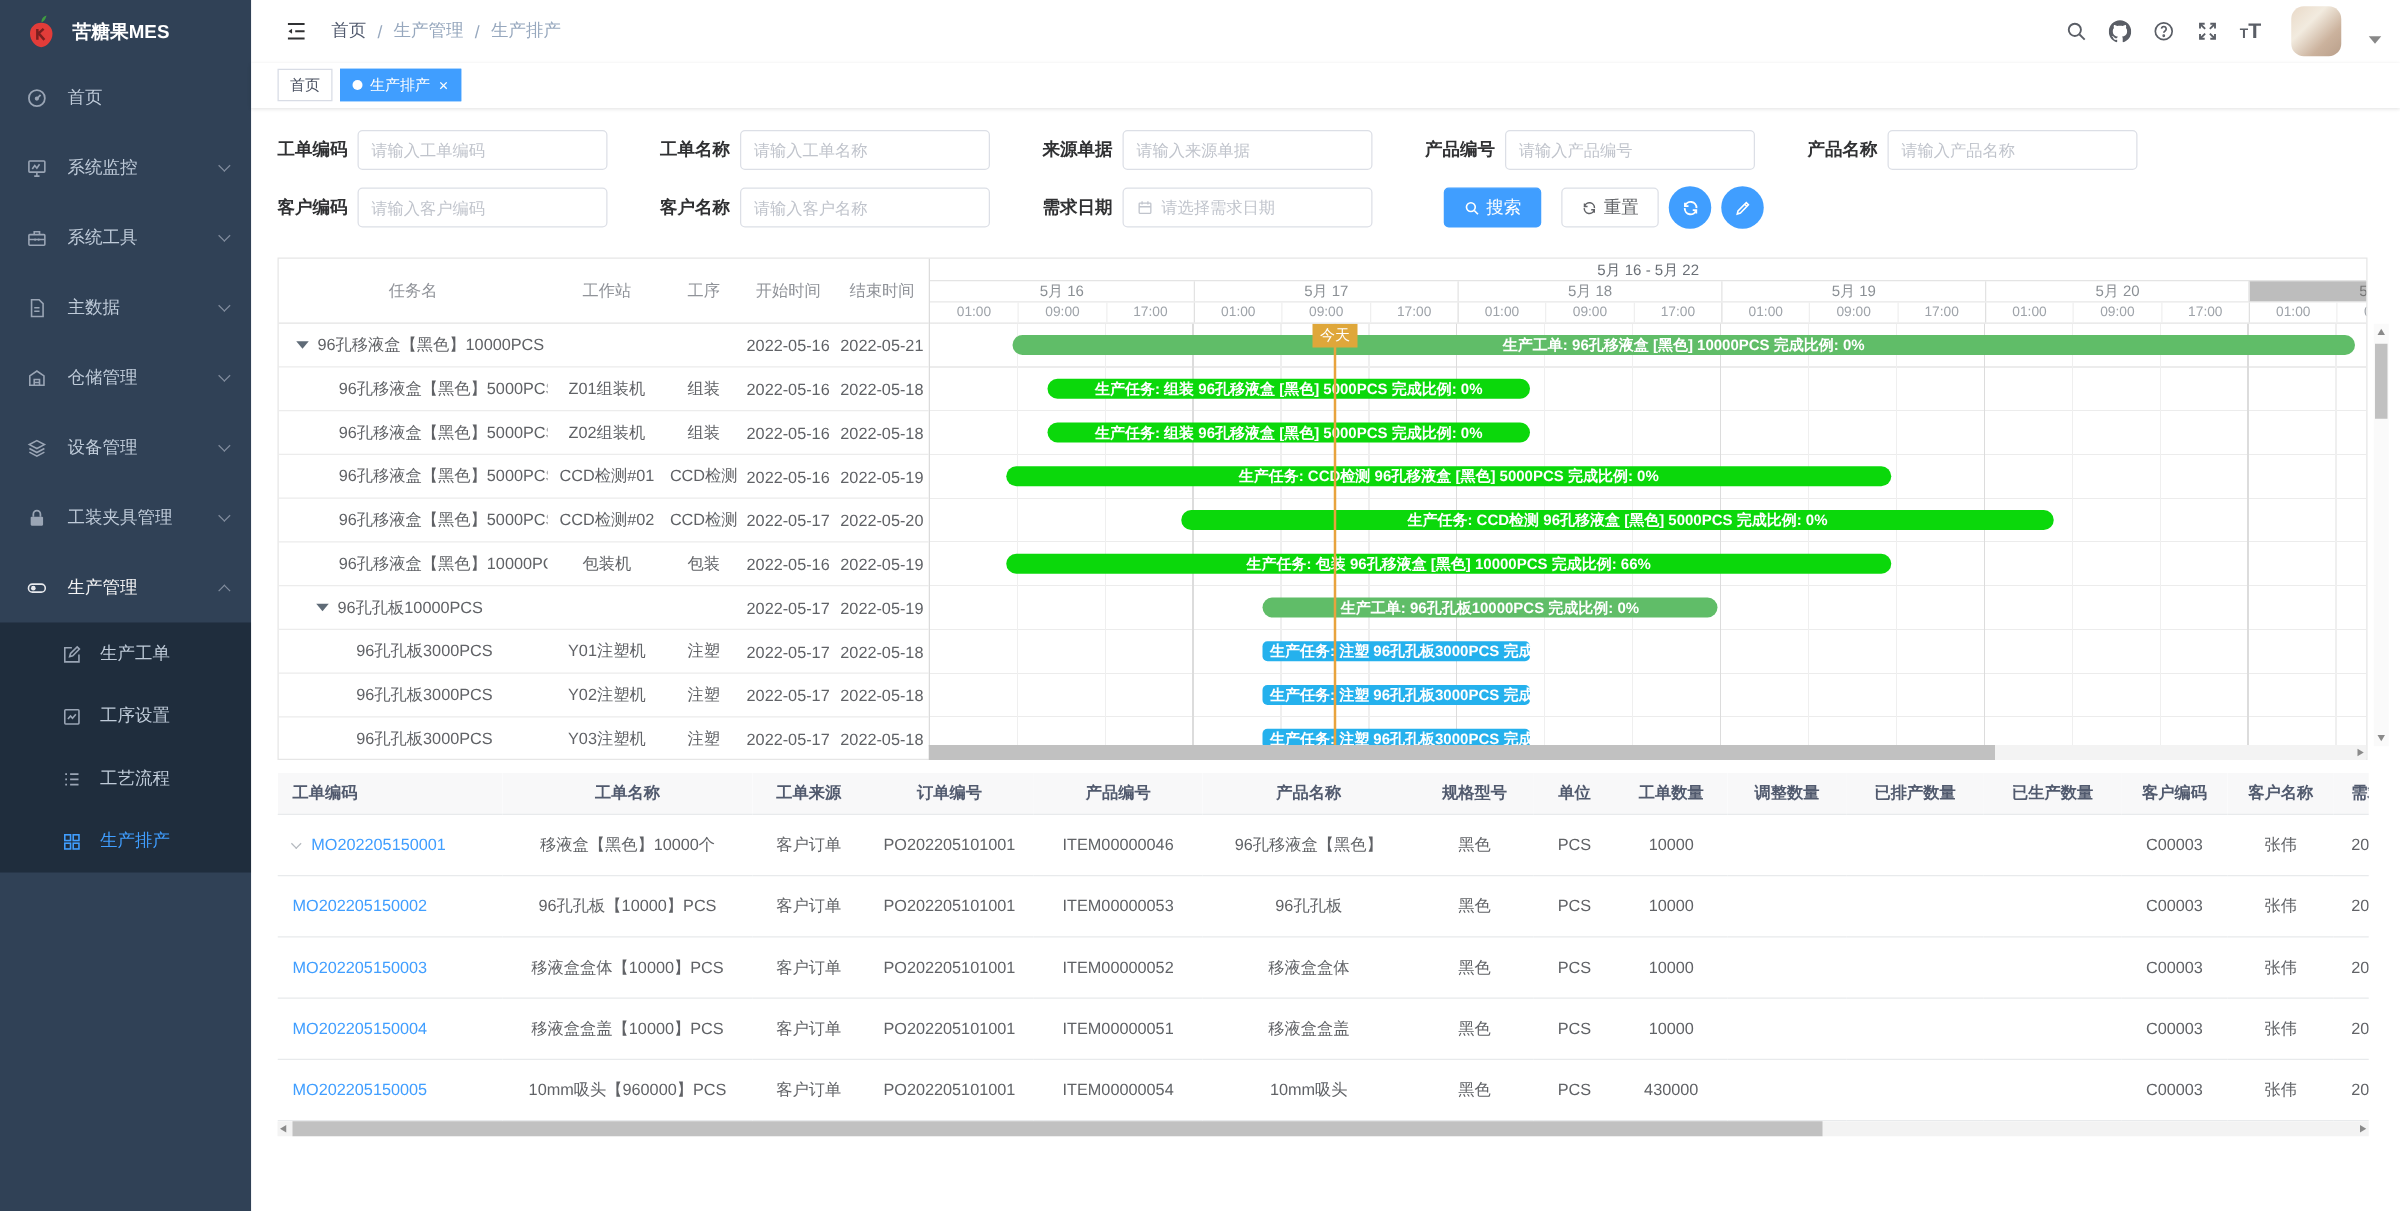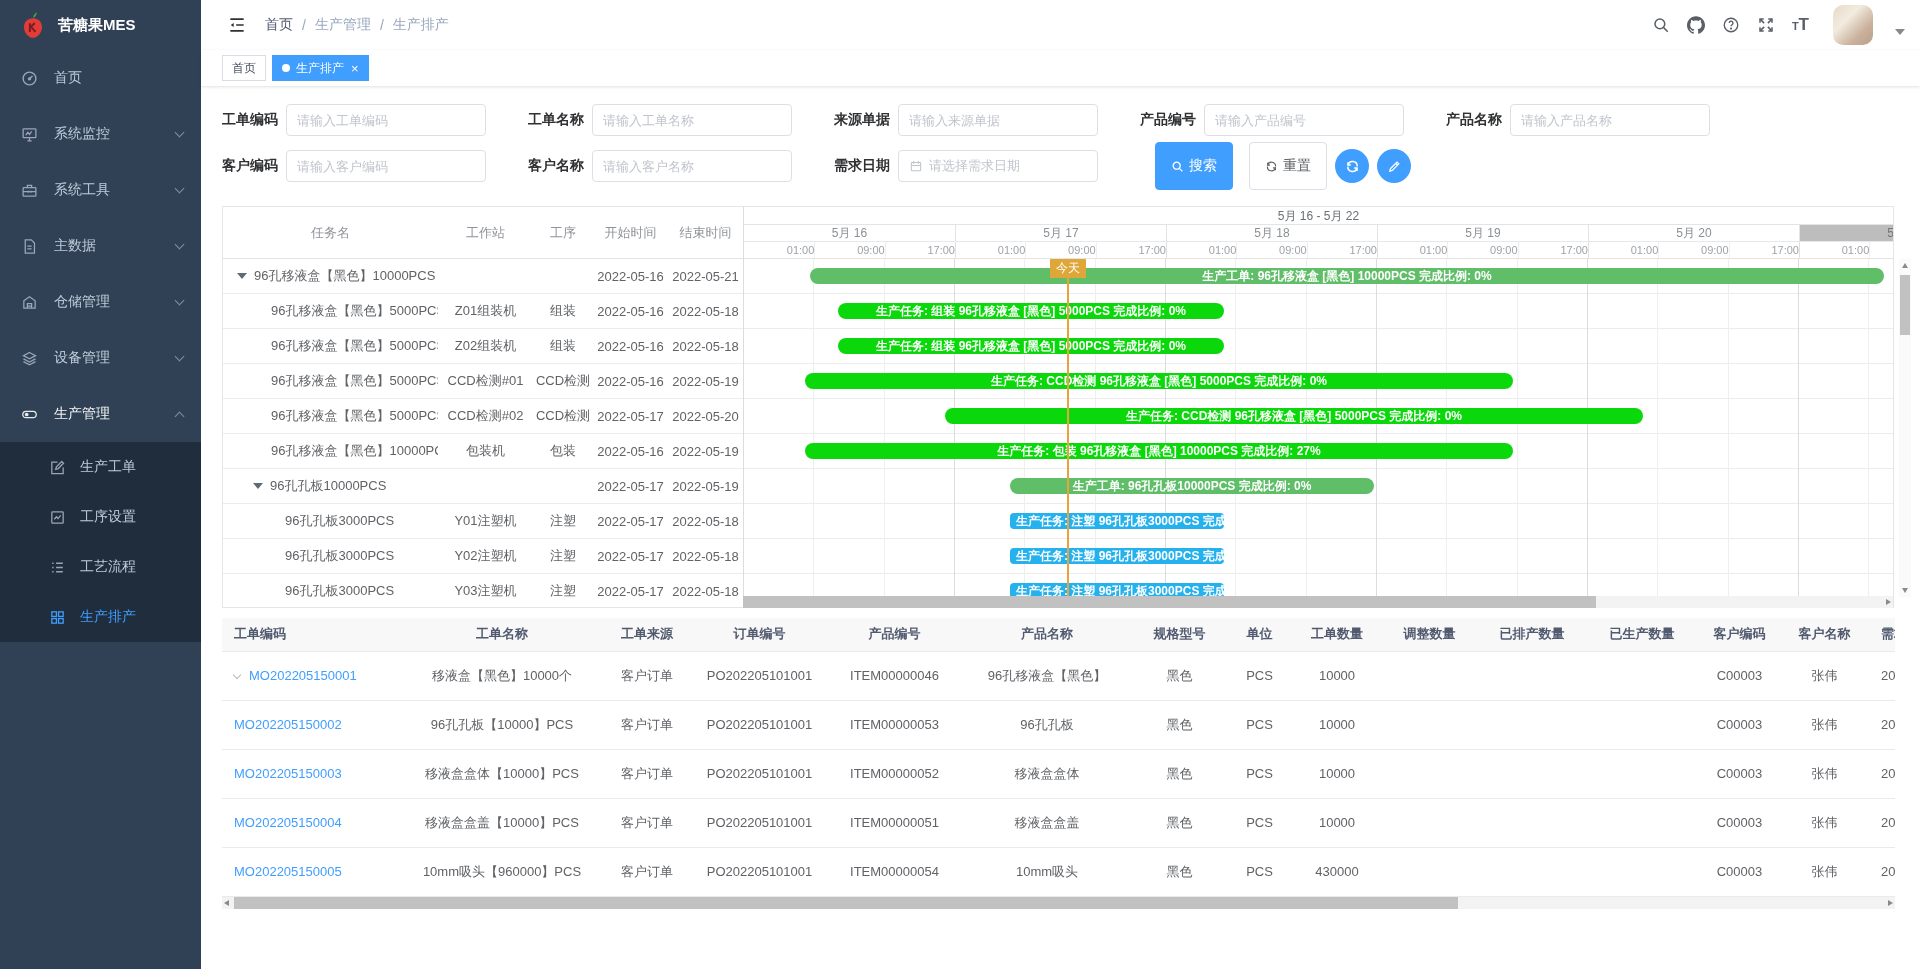--- a/index.html
+++ b/index.html
@@ -49,21 +49,21 @@
 
 .frow{display:flex;align-items:center;height:32px;margin-bottom:14px}
 .fgroup{display:flex;align-items:center;width:276px;margin-right:30px;flex-shrink:0}
 .flabel{width:64px;font-weight:bold;font-size:14px;color:#303133;flex-shrink:0}
 .finput{width:200px;height:32px;border:1px solid #dcdfe6;border-radius:4px;padding:0 10px;font-size:13px;color:#606266;background:#fff;outline:none;font-family:inherit}
 .finput::placeholder{color:#c0c4cc}
 .finput.date{display:flex;align-items:center;gap:6px;color:#c0c4cc}
 .finput.date .cal svg{width:14px;height:14px;display:block;color:#c0c4cc}
 .finput.date .ph{font-size:13px}
 .factions{display:flex;align-items:center;margin-left:15px;gap:16px}
-.btn{height:48px;border-radius:4px;border:1px solid #dcdfe6;background:#fff;color:#606266;font-size:14px;display:flex;align-items:center;gap:5px;padding:0 15px;cursor:pointer;font-family:inherit}
+.btn{height:32px;border-radius:4px;border:1px solid #dcdfe6;background:#fff;color:#606266;font-size:14px;display:flex;align-items:center;gap:5px;padding:0 15px;cursor:pointer;font-family:inherit}
 .btn.primary{background:#409eff;border-color:#409eff;color:#fff}
 .btn svg{width:13px;height:13px}
 .cbtn{width:34px;height:34px;border-radius:50%;background:#409eff;color:#fff;display:flex;align-items:center;justify-content:center;cursor:pointer;border:none;flex-shrink:0;margin-left:-8px}
 .cbtn svg{width:15px;height:15px}
 
 .gantt{position:relative;width:1672px;margin-top:24px;font-size:13px;border:1px solid #e6e6e6;height:402px}
 .g-left{position:absolute;left:0;top:0;width:520px}
 .g-lhead{height:52px;display:flex;align-items:center;border-bottom:1px solid #e4e4e4;color:#909399}
 .g-lbody{height:338px;overflow:hidden}
 .grow{height:35px;display:flex;align-items:center;border-bottom:1px solid #ececec;color:#606266}
@@ -71,21 +71,21 @@
 .gc1{width:215px;text-align:left;display:flex;align-items:center}
 .gc2{width:95px}.gc3{width:60px}.gc4{width:75px}.gc5{width:75px}
 .tri{width:0;height:0;border-left:5px solid transparent;border-right:5px solid transparent;border-top:6px solid #5f6b77;margin-right:7px;flex-shrink:0;cursor:pointer}
 .g-right{position:absolute;left:520px;top:0;width:1150px;overflow:hidden;border-left:1px solid #dcdcdc}
 .g-range{height:18px;line-height:18px;text-align:center;font-size:12px;color:#6a6f76;border-bottom:1px solid #e4e4e4}
 .g-days{height:17px;display:flex;border-bottom:1px solid #e8e8e8}
 .dcell{width:211px;flex-shrink:0;text-align:center;line-height:16px;font-size:12px;color:#8b9095;border-left:1px solid #e3e3e3;white-space:nowrap;overflow:hidden}
 .dcell:first-child{border-left:none}
 .dcell.gray{background:#bdbdbd;color:#757575}
 .g-hours{height:17px;display:flex;border-bottom:1px solid #e4e4e4}
-.hcell{width:70.33px;flex-shrink:0;text-align:right;line-height:16px;font-size:11px;color:#9ea3a9;border-left:1px solid #efefef}
+.hcell{width:70.33px;flex-shrink:0;text-align:center;line-height:16px;font-size:11px;color:#9ea3a9;border-left:1px solid #efefef}
 .hcell:first-child{border-left:none}
 .hcell.day-start{border-left:1px solid #e0e0e0}
 .g-body{position:relative;height:338px;overflow:hidden;background-image:
  repeating-linear-gradient(to right,transparent 0,transparent 210px,#dcdcdc 210px,#dcdcdc 211px),
  repeating-linear-gradient(to right,transparent 0,transparent 69.33px,#efefef 69.33px,#efefef 70.33px),
  repeating-linear-gradient(to bottom,transparent 0,transparent 34px,#ececec 34px,#ececec 35px)}
 .bar{position:absolute;height:16px;color:#fff;font-size:12px;font-weight:bold;line-height:16px;text-align:center;white-space:nowrap;overflow:hidden;padding:0 6px;z-index:3;cursor:pointer}
 .bar.parent{background:#60bd68;border-radius:8px}
 .bar.task{background:#0bd80b;border-radius:8px}
 .bar.selected{background:#25b1ed;border-radius:4px}
@@ -183,20 +183,30 @@
           <span class="chev"></span>
         </div>
         <div class="menu-item">
           <span class="icn mi-icn">
             <svg viewBox="0 0 24 24" fill="none" stroke="currentColor" stroke-width="1.8">
               <path d="M12 3.5l8.5 4.5L12 12.5 3.5 8z"></path>
               <path d="M3.5 12.5L12 17l8.5-4.5M3.5 16.5L12 21l8.5-4.5"></path>
             </svg>
           </span>
           <span class="mi-label">设备管理</span>
+          <span class="chev"></span>
+        </div>
+        <div class="menu-item">
+          <span class="icn mi-icn">
+            <svg viewBox="0 0 24 24">
+              <rect x="5" y="10.5" width="14" height="10" rx="1.2" fill="currentColor"></rect>
+              <path d="M8 10.5V7.5a4 4 0 018 0v3" fill="none" stroke="currentColor" stroke-width="2"></path>
+            </svg>
+          </span>
+          <span class="mi-label">工装夹具管理</span>
           <span class="chev"></span>
         </div>
         <div class="menu-item act">
           <span class="icn mi-icn">
             <svg viewBox="0 0 24 24" fill="none" stroke="currentColor" stroke-width="1.8">
               <rect x="2.5" y="7.5" width="19" height="9" rx="4.5"></rect>
               <circle cx="8" cy="12" r="2.6" fill="currentColor" stroke="none"></circle>
             </svg>
           </span>
           <span class="mi-label">生产管理</span>
@@ -511,21 +521,21 @@
               <div class="hcell">09:00</div>
             </div>
           <div class="g-body" id="gbody">
             <div class="today-line" id="todayline" style="left: 323px;"></div>
             <div class="today-label" id="todaylabel" style="left: 306px;">今天</div>
           <div class="bar parent" style="left: 66px; width: 1074px; top: 9px;">生产工单: 96孔移液盒 [黑色] 10000PCS 完成比例: 0%</div>
               <div class="bar task" style="left: 94px; width: 386px; top: 44px;">生产任务: 组装 96孔移液盒 [黑色] 5000PCS 完成比例: 0%</div>
               <div class="bar task" style="left: 94px; width: 386px; top: 79px;">生产任务: 组装 96孔移液盒 [黑色] 5000PCS 完成比例: 0%</div>
               <div class="bar task" style="left: 61px; width: 708px; top: 114px;">生产任务: CCD检测 96孔移液盒 [黑色] 5000PCS 完成比例: 0%</div>
               <div class="bar task" style="left: 201px; width: 698px; top: 149px;">生产任务: CCD检测 96孔移液盒 [黑色] 5000PCS 完成比例: 0%</div>
-              <div class="bar task" style="left: 61px; width: 708px; top: 184px;">生产任务: 包装 96孔移液盒 [黑色] 10000PCS 完成比例: 27%</div>
+              <div class="bar task" style="left: 61px; width: 708px; top: 184px;">生产任务: 包装 96孔移液盒 [黑色] 10000PCS 完成比例: 66%</div>
               <div class="bar parent" style="left: 266px; width: 364px; top: 219px;">生产工单: 96孔孔板10000PCS 完成比例: 0%</div>
               <div class="bar selected" style="left: 266px; width: 214px; top: 254px;">生产任务: 注塑 96孔孔板3000PCS 完成比例: 0%</div>
               <div class="bar selected" style="left: 266px; width: 214px; top: 289px;">生产任务: 注塑 96孔孔板3000PCS 完成比例: 0%</div>
               <div class="bar selected" style="left: 266px; width: 214px; top: 324px;">生产任务: 注塑 96孔孔板3000PCS 完成比例: 0%</div>
             </div>
         </div>
         <div class="g-hscroll">
           <div class="thumb"></div>
           <span class="sb-arrow arr-right"></span>
         </div>

